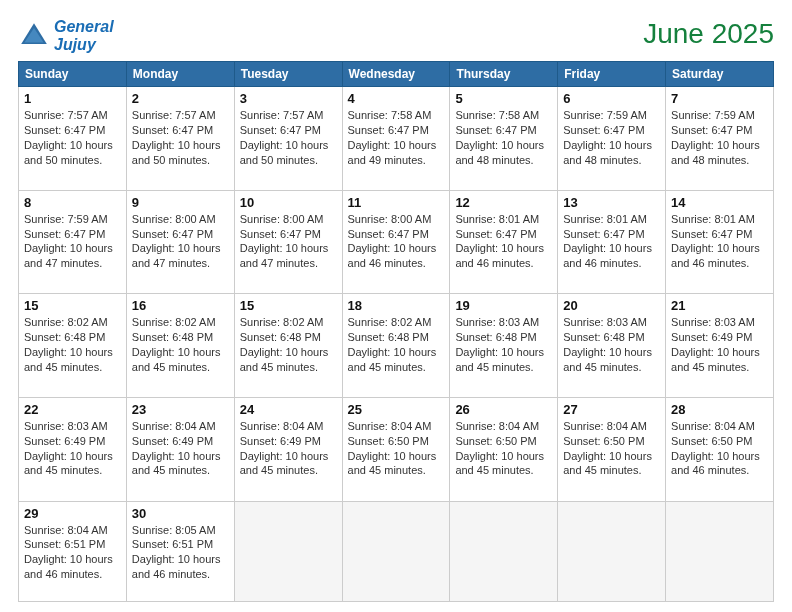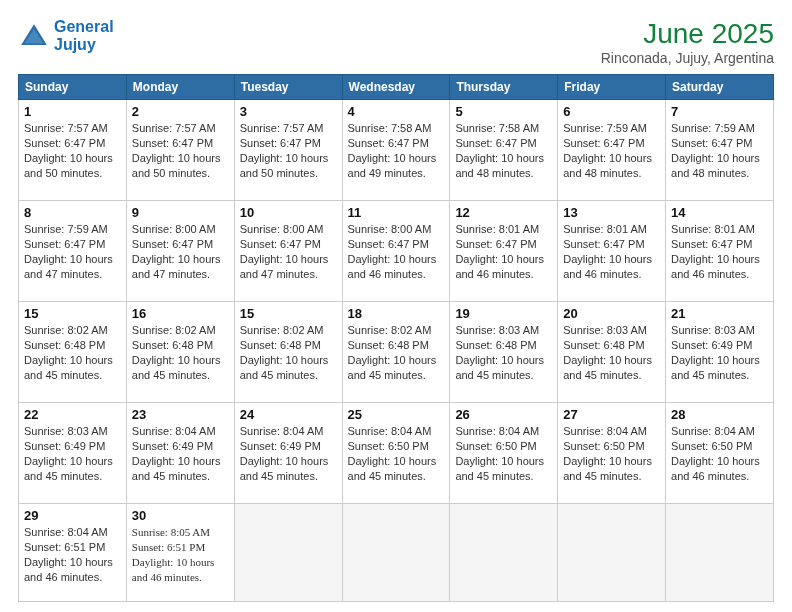--- a/index.html
+++ b/index.html
@@ -18,22 +18,23 @@
       flex-direction: column;
     }
     .header {
       display: flex;
       justify-content: space-between;
       align-items: flex-start;
       margin-bottom: 8px;
     }
     .logo {
       display: flex;
-      align-items: flex-end;
+      align-items: center;
       gap: 4px;
+      font-style: italic;
     }
     .logo-text {
       font-size: 16px;
       color: #333;
       line-height: 1.1;
     }
     .logo-text span {
       color: #1a6db5;
       font-weight: bold;
     }
@@ -107,21 +108,20 @@
         <polygon points="20,4 36,30 4,30" fill="#2e6da4"></polygon>
         <polygon points="20,10 32,28 8,28" fill="#5ba3d9" opacity="0.5"></polygon>
       </svg>
       <div class="logo-text">
         <div><span>General</span></div>
         <div><span>Jujuy</span></div>
       </div>
     </div>
     <div class="title-block">
       <div class="main-title">June 2025</div>
-      <div class="subtitle">Rinconada, Jujuy, Argentina</div>
     </div>
   </div>
 
   <table class="calendar">
     <thead>
       <tr>
       <th>Sunday</th>
           <th>Monday</th>
           <th>Tuesday</th>
           <th>Wednesday</th>
@@ -338,21 +338,21 @@
         <tr class="last-row">
           <td>
             <span class="day-num">29</span>
             <div class="day-info" style="white-space: pre-line;">Sunrise: 8:04 AM
 Sunset: 6:51 PM
 Daylight: 10 hours
 and 46 minutes.</div>
           </td>
           <td>
             <span class="day-num">30</span>
-            <div class="day-info" style="white-space: pre-line; font-family: Liberation Serif, serif;">Sunrise: 8:05 AM
+            <div class="day-info" style="white-space: pre-line;">Sunrise: 8:05 AM
 Sunset: 6:51 PM
 Daylight: 10 hours
 and 46 minutes.</div>
           </td>
           <td class="empty"></td>
           <td class="empty"></td>
           <td class="empty"></td>
           <td class="empty"></td>
           <td class="empty"></td>
         </tr>

